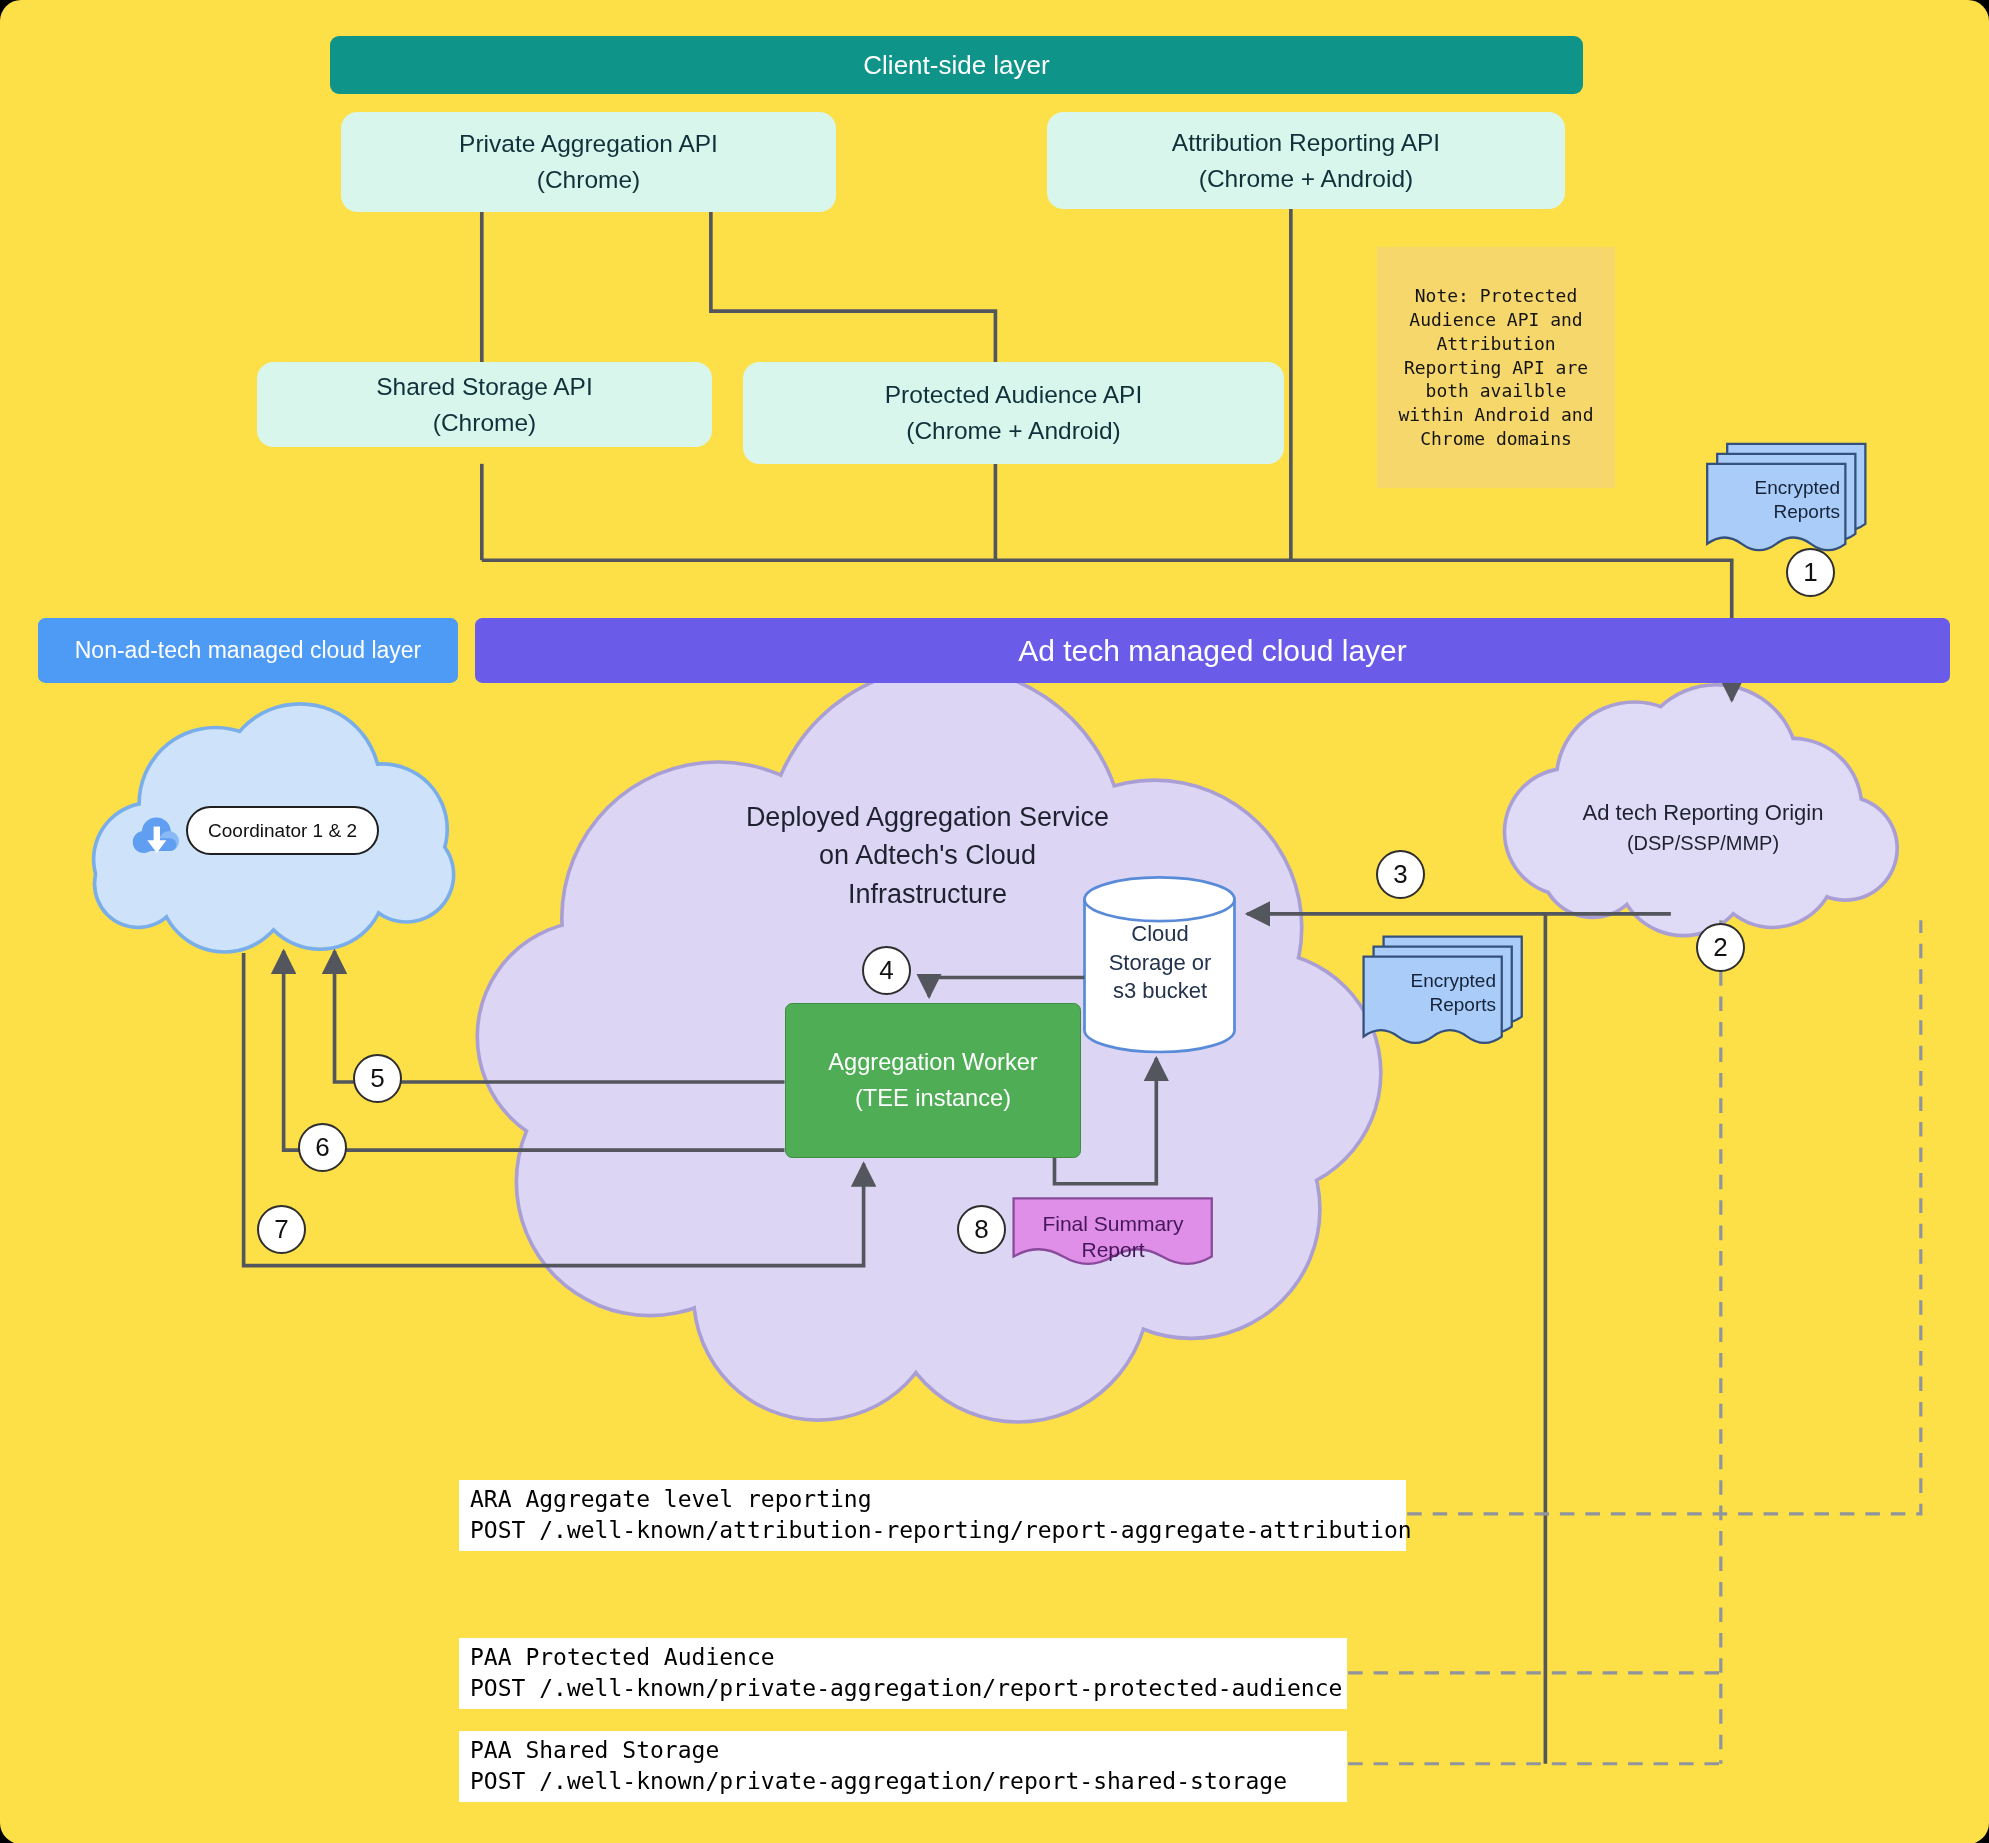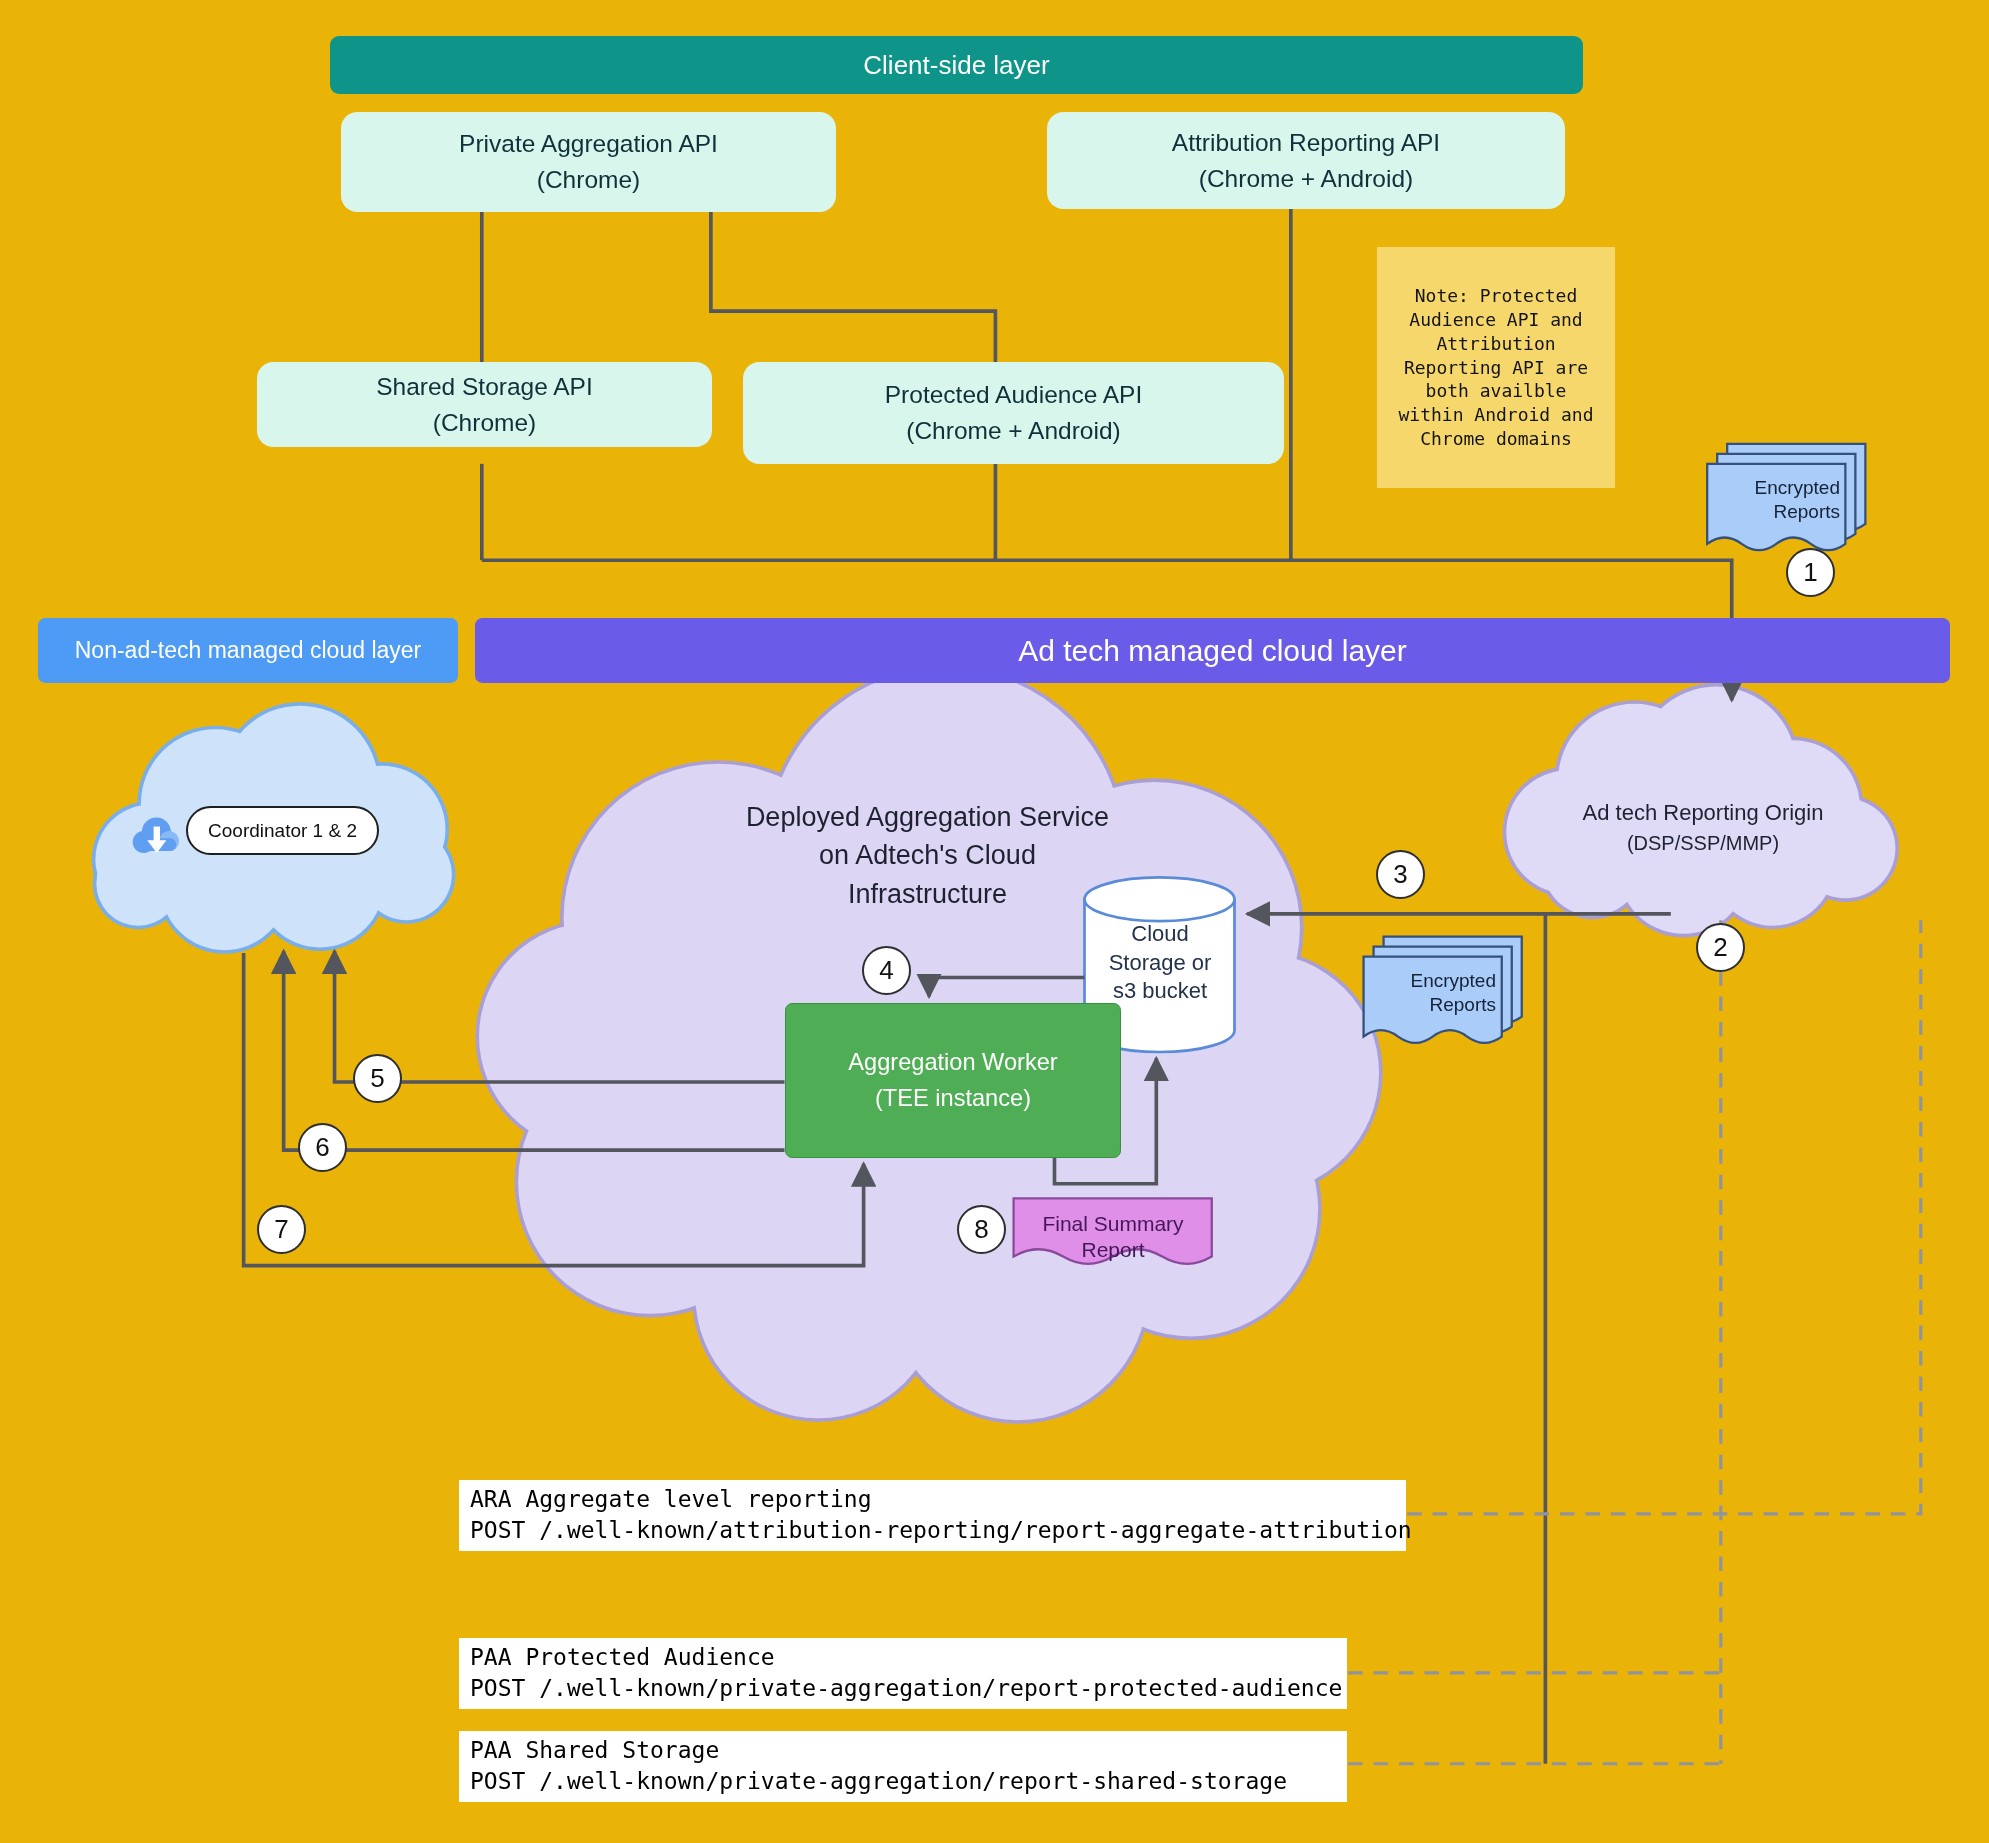--- a/index.html
+++ b/index.html
@@ -1,17 +1,17 @@
 <!DOCTYPE html>
 <html style="font-size:14.5px"><head>
 <meta charset="utf-8">
 <style>
   html,body { margin:0; padding:0; background:#000; }
-  .canvas { position:relative; width:1989px; height:1844px; background:#eab308;
-            font-family:"Liberation Sans", sans-serif; overflow:hidden; }
+  .canvas { position:relative; width:1989px; height:1844px; background:#fde047;
+            font-family:"Liberation Sans", sans-serif; overflow:hidden;border-radius:21px; }
   svg.layer { position:absolute; left:0; top:0; }
   .abs { position:absolute; box-sizing:border-box; }
 
   .bar { display:flex; align-items:center; justify-content:center; color:#fff;
          font-size:24.5px; border-radius:7.3px; }
   .teal   { background:#0e9488; font-size:26px; border-radius:9px; }
   .blue   { background:#4d9bf5; font-size:23px; }
   .purple { background:#6a5be8; font-size:30px;text-align:right; }
 
   .api-box { background:#d8f6ec; border-radius:16.4px; display:flex; flex-direction:column;
@@ -225,21 +225,21 @@
     <div>on Adtech's Cloud</div>
     <div>Infrastructure</div>
   </div>
 
   <div class="abs cyl-label" style="left:1085px;top:920px;width:150px">
     <div>Cloud</div>
     <div>Storage or</div>
     <div>s3 bucket</div>
   </div>
 
-  <div class="abs worker" style="left:785px;top:1003px;width:336px;height:155px">
+  <div class="abs worker" style="left:785px;top:1003px;width:296px;height:155px">
     <span>Aggregation Worker</span>
     <span>(TEE instance)</span>
   </div>
 
   <div class="abs cloud-label" style="left:1546px;top:798px;width:314px;font-size:22px;line-height:1.4">
     <div>Ad tech Reporting Origin</div>
     <div style="font-size:20px">(DSP/SSP/MMP)</div>
   </div>
 
   <div class="abs doc-label" style="left:1715px;top:476px;width:125px">Encrypted Reports</div>

